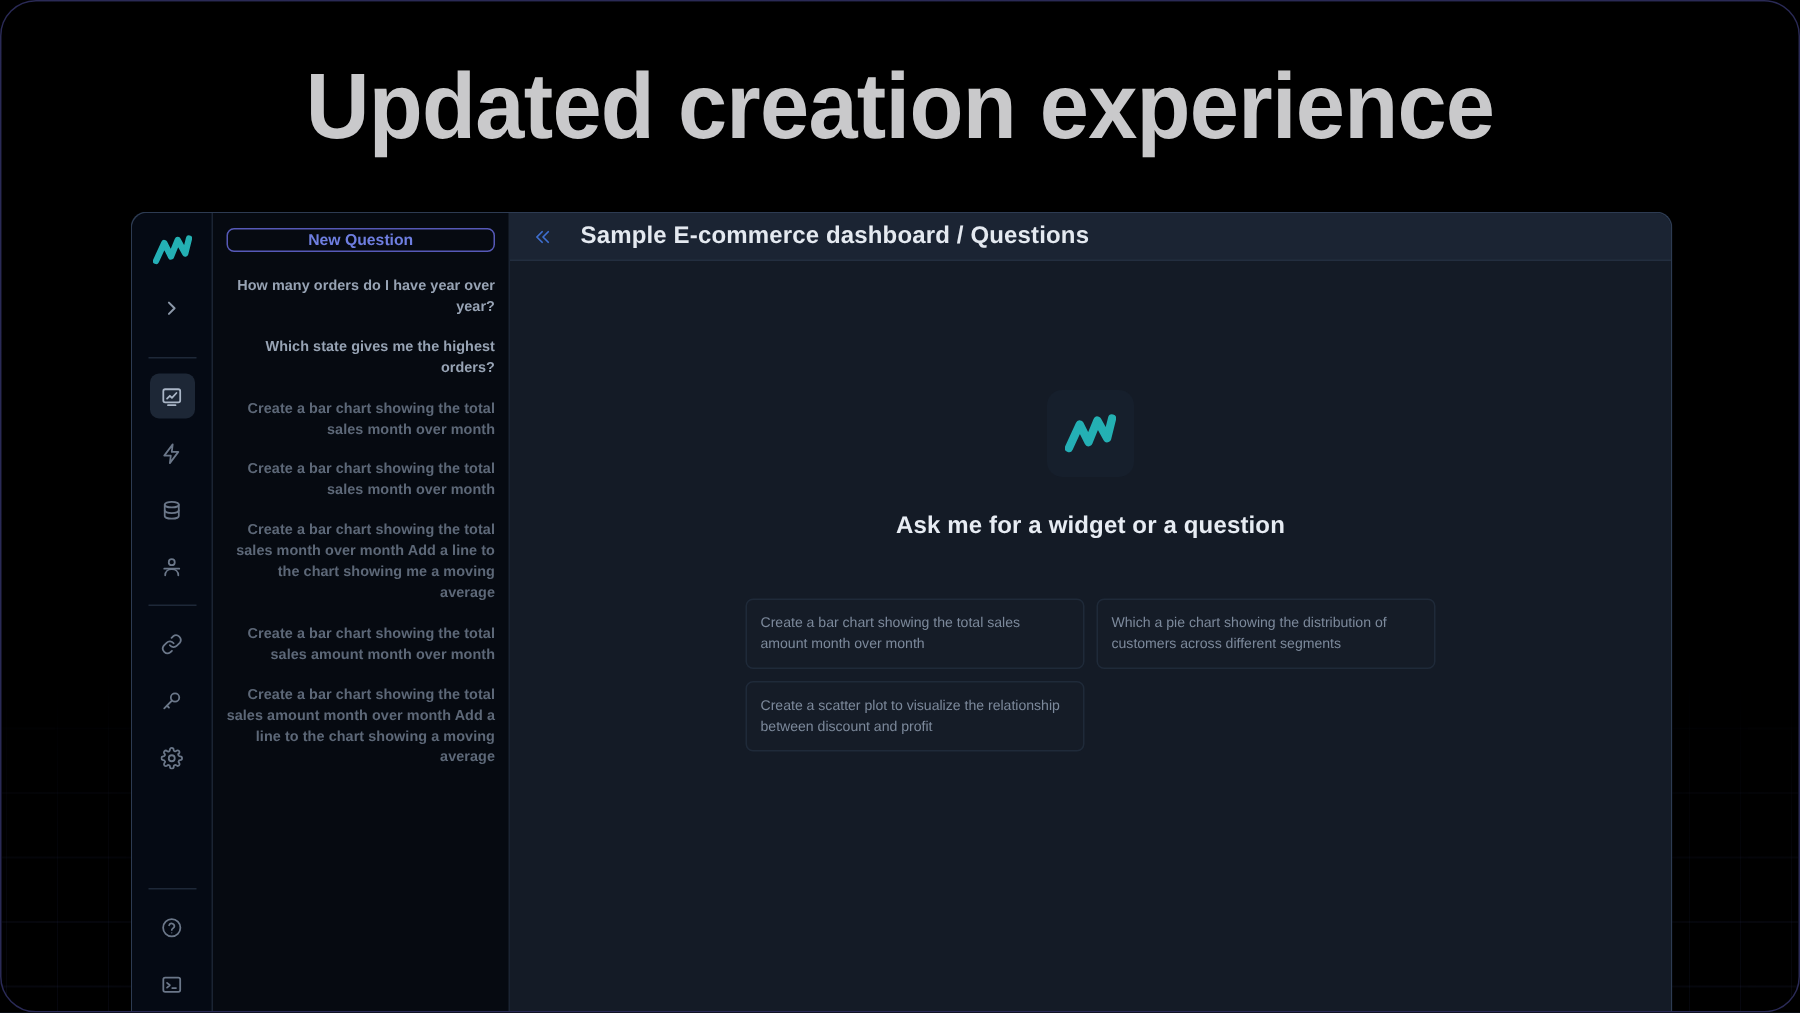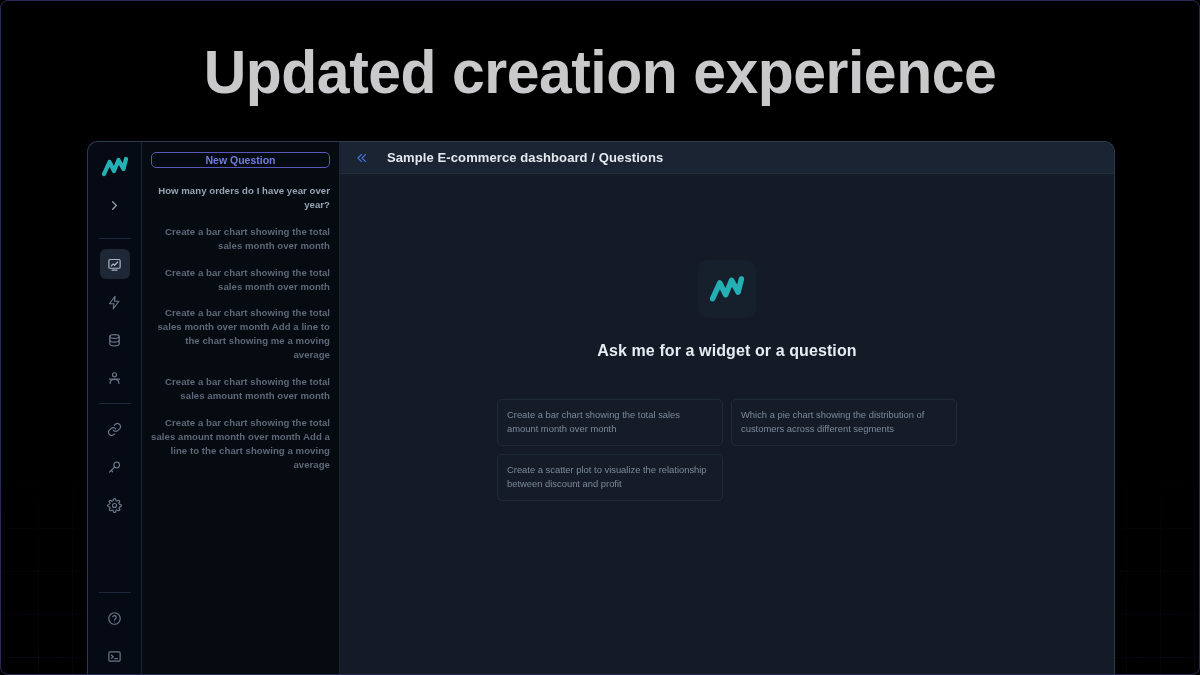--- a/index.html
+++ b/index.html
@@ -10,21 +10,21 @@
     background: #000000;
     font-family: "Liberation Sans", sans-serif;
     overflow: hidden;
     position: relative;
   }
 
   
   #frame {
     position: absolute;
     inset: 0;
-    border-radius: 8px;
+    border-radius: 24px;
     border: 1.5px solid #2a2a56;
     overflow: hidden;
     background: #000000;
   }
 
   
   #grid-bg {
     position: absolute;
     left: 0; top: 0; right: 0; bottom: 0;
     background-image:
@@ -168,21 +168,21 @@
     padding-left: 12px;
     gap: 16px;
   }
   #collapse-btn {
     width: 19px; height: 19px;
     display: flex; align-items: center; justify-content: center;
     color: #3f6fd0;
     border-radius: 3px;
   }
   #breadcrumb {
-    font-size: 13px;
+    font-size: 16px;
     font-weight: 700;
     color: #e4e9f0;
     letter-spacing: 0.1px;
   }
 
   #main-body {
     flex: 1;
     display: flex;
     flex-direction: column;
     align-items: center;
@@ -346,20 +346,21 @@
             </svg>
           </span>
         </div>
       </div>
     </div>
 
     <div id="question-panel">
       <div id="new-question-btn">New Question</div>
 
       <div class="question-item bright">How many orders do I have year over year?</div>
+      <div class="question-item bright">Which state gives me the highest orders?</div>
       <div class="question-item">Create a bar chart showing the total sales month over month</div>
       <div class="question-item">Create a bar chart showing the total sales month over month</div>
       <div class="question-item">Create a bar chart showing the total sales month over month Add a line to the chart showing me a moving average</div>
       <div class="question-item">Create a bar chart showing the total sales amount month over month</div>
       <div class="question-item">Create a bar chart showing the total sales amount month over month Add a line to the chart showing a moving average</div>
     </div>
 
     <div id="main-col">
 
       <div id="topbar">

